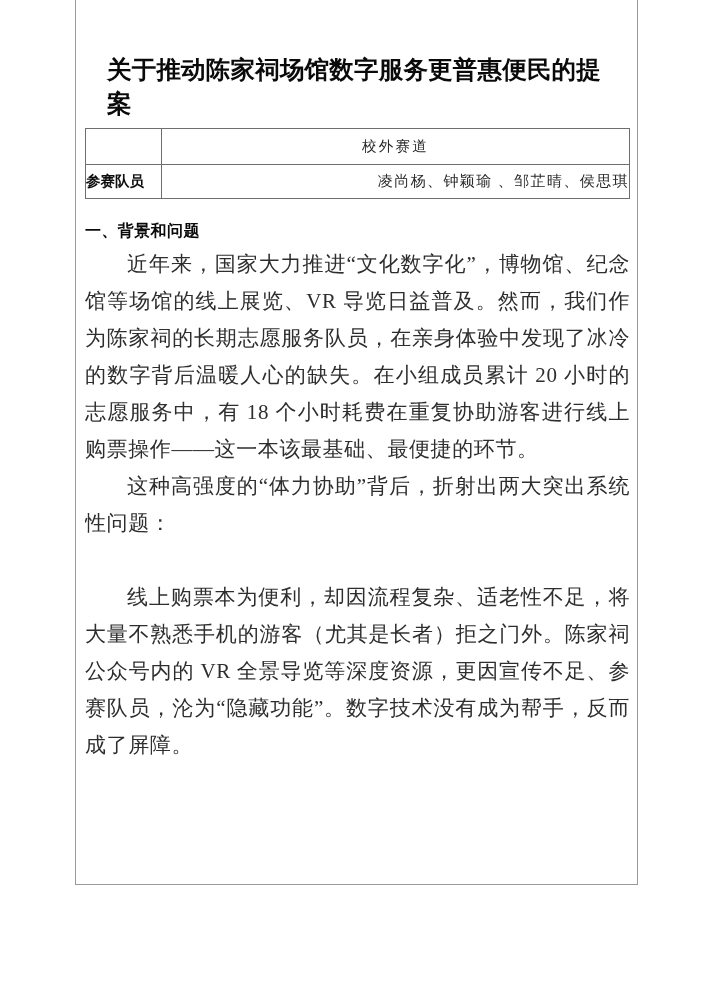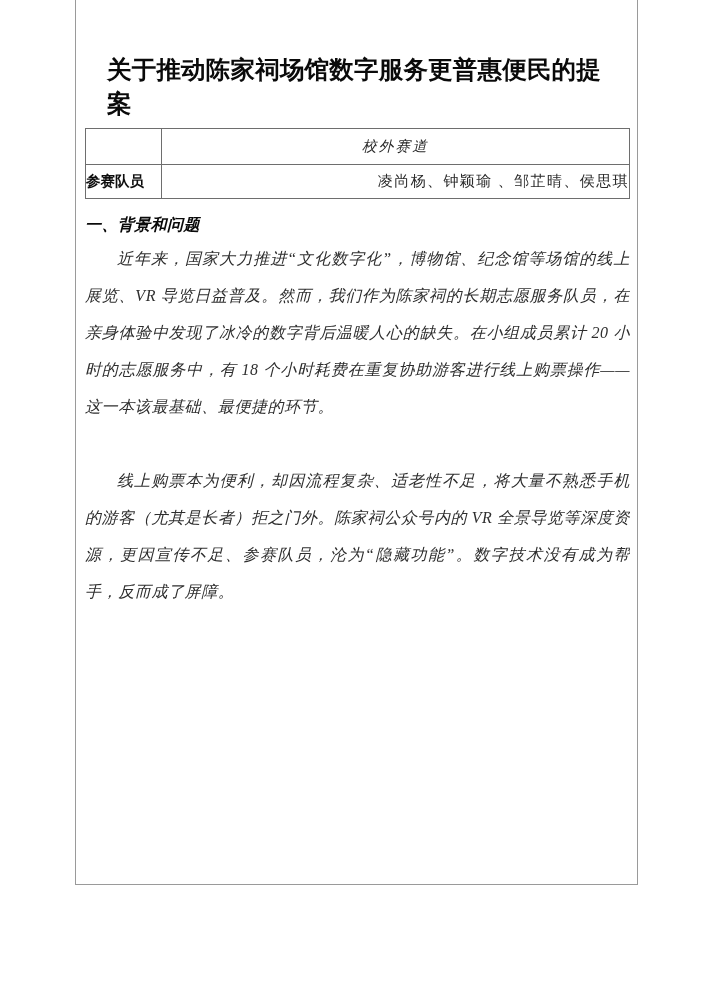--- a/index.html
+++ b/index.html
@@ -69,21 +69,20 @@
     height: 33px;
     line-height: 33px;
   }
   .cell-track {
     text-align: center;
     font-size: 14.5px;
     letter-spacing: 2.2px;
     color: #2a2a2a;
     height: 35px;
     line-height: 35px;
-    font-style: italic;
   }
   .cell-members {
     text-align: right;
     font-size: 15px;
     letter-spacing: 1.4px;
     color: #2a2a2a;
     height: 33px;
     line-height: 33px;
   }
   .cell-subject {
@@ -91,38 +90,37 @@
     font-weight: bold;
     font-size: 19.5px;
     color: #050505;
     height: 33px;
     line-height: 33px;
     letter-spacing: 0.2px;
   }
 
   
   .content {
-    margin-top: 12px;
+    margin-top: 18px;
     width: 545px;
-    font-style: italic;
   }
 
   .sec-heading {
     font-family: "Liberation Sans", "DejaVu Sans", sans-serif;
     font-weight: bold;
     font-size: 16px;
     line-height: 28px;
     color: #0a0a0a;
     margin: 0 0 1px 0;
     letter-spacing: 0.4px;
   }
 
   p.para {
     margin: 0;
-    font-size: 16px;
+    font-size: 21px;
     line-height: 37px;
     color: #2e2e2e;
     text-align: justify;
     text-justify: inter-ideograph;
     letter-spacing: 0.6px;
     white-space: normal;
   }
   p.para.indent {
     text-indent: 2em;
   }
@@ -165,20 +163,21 @@
         </tr>
       </tbody>
     </table>
 
     <div class="content clip">
 
       <div class="sec-heading">一、背景和问题</div>
 
       <p class="para indent">近年来，国家大力推进“文化数字化”，博物馆、纪念馆等场馆的线上展览、VR 导览日益普及。然而，我们作为陈家祠的长期志愿服务队员，在亲身体验中发现了冰冷的数字背后温暖人心的缺失。在小组成员累计 20 小时的志愿服务中，有 18 个小时耗费在重复协助游客进行线上购票操作——这一本该最基础、最便捷的环节。</p>
 
+      <p class="para indent">这种高强度的“体力协助”背后，折射出两大突出系统性问题：</p>
 
       <p class="spacer"></p>
 
 
       <p class="para indent">线上购票本为便利，却因流程复杂、适老性不足，将大量不熟悉手机的游客（尤其是长者）拒之门外。陈家祠公众号内的 VR 全景导览等深度资源，更因宣传不足、参赛队员，沦为“隐藏功能”。数字技术没有成为帮手，反而成了屏障。</p>
 
 
 
     </div>
   </div>

